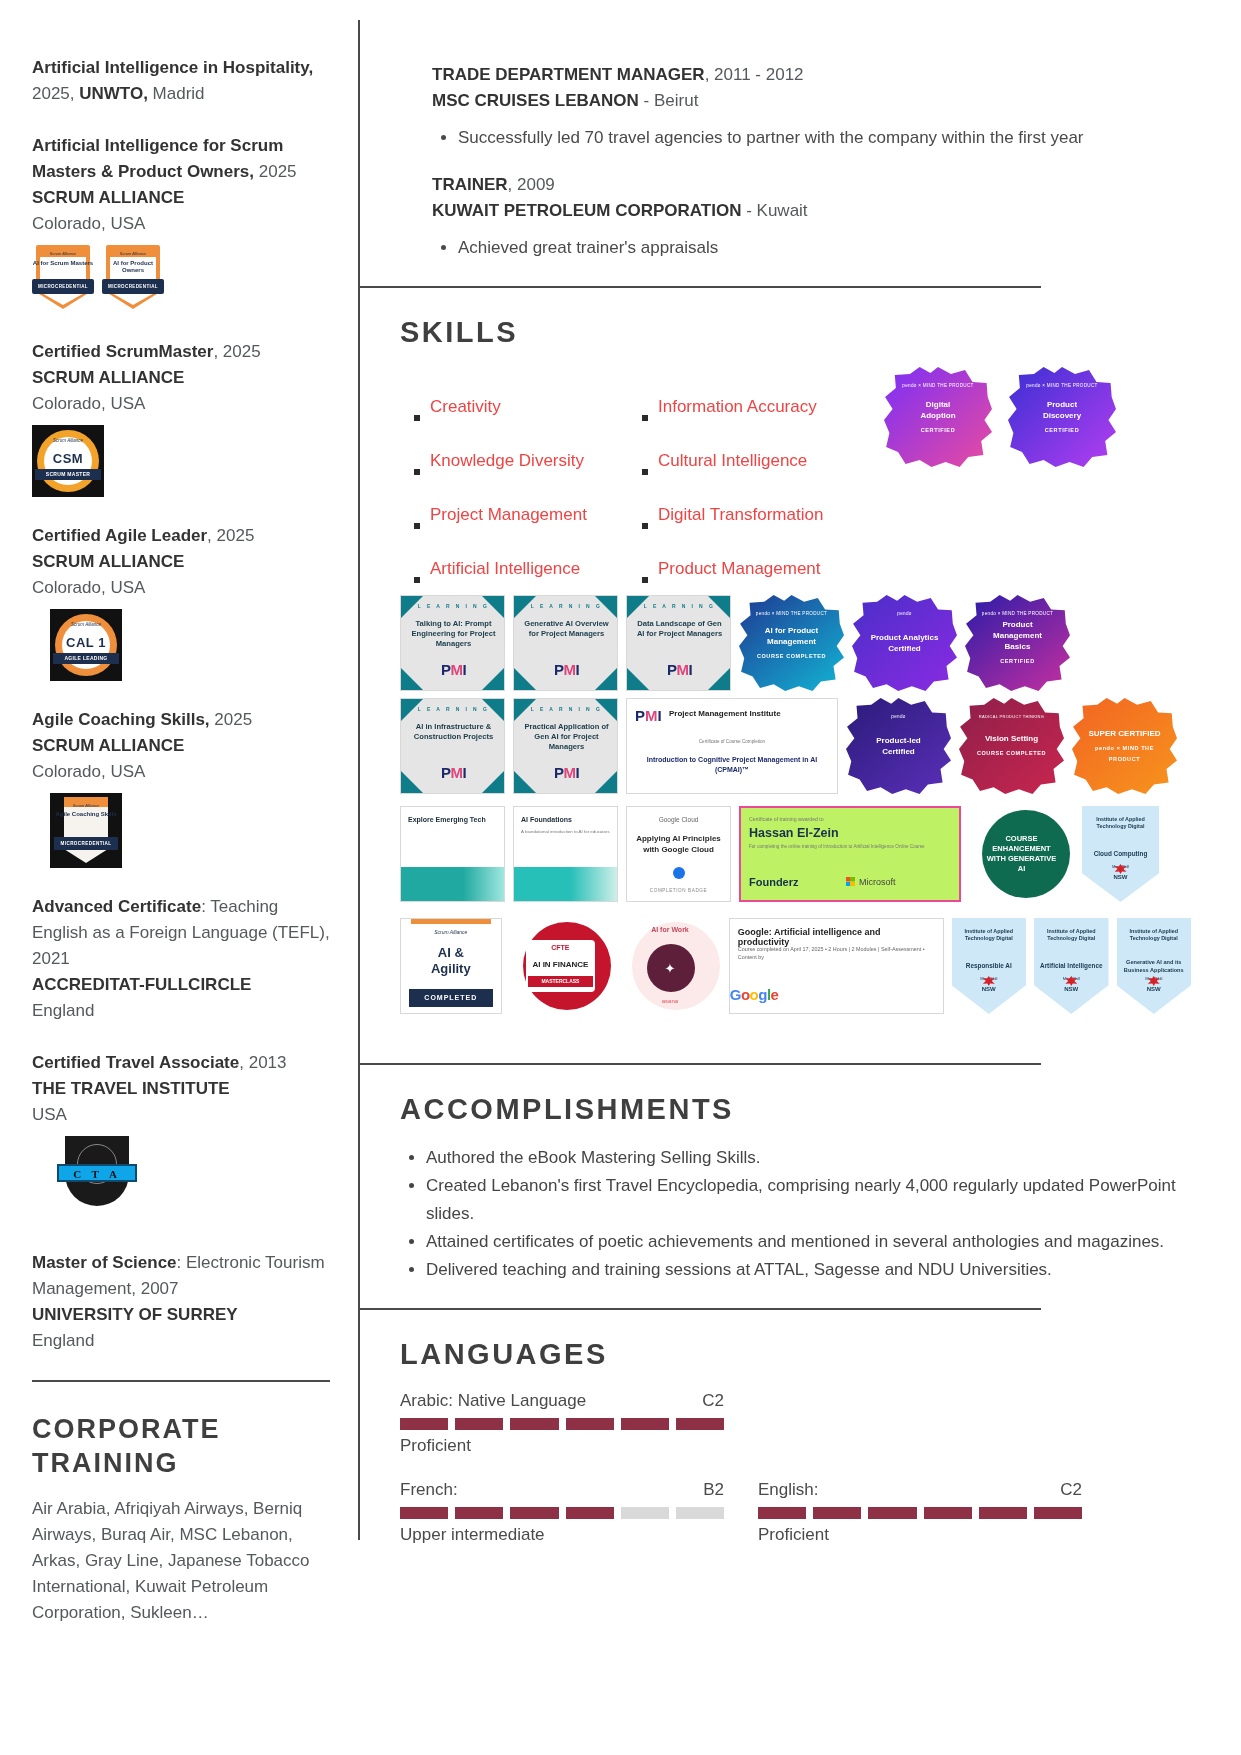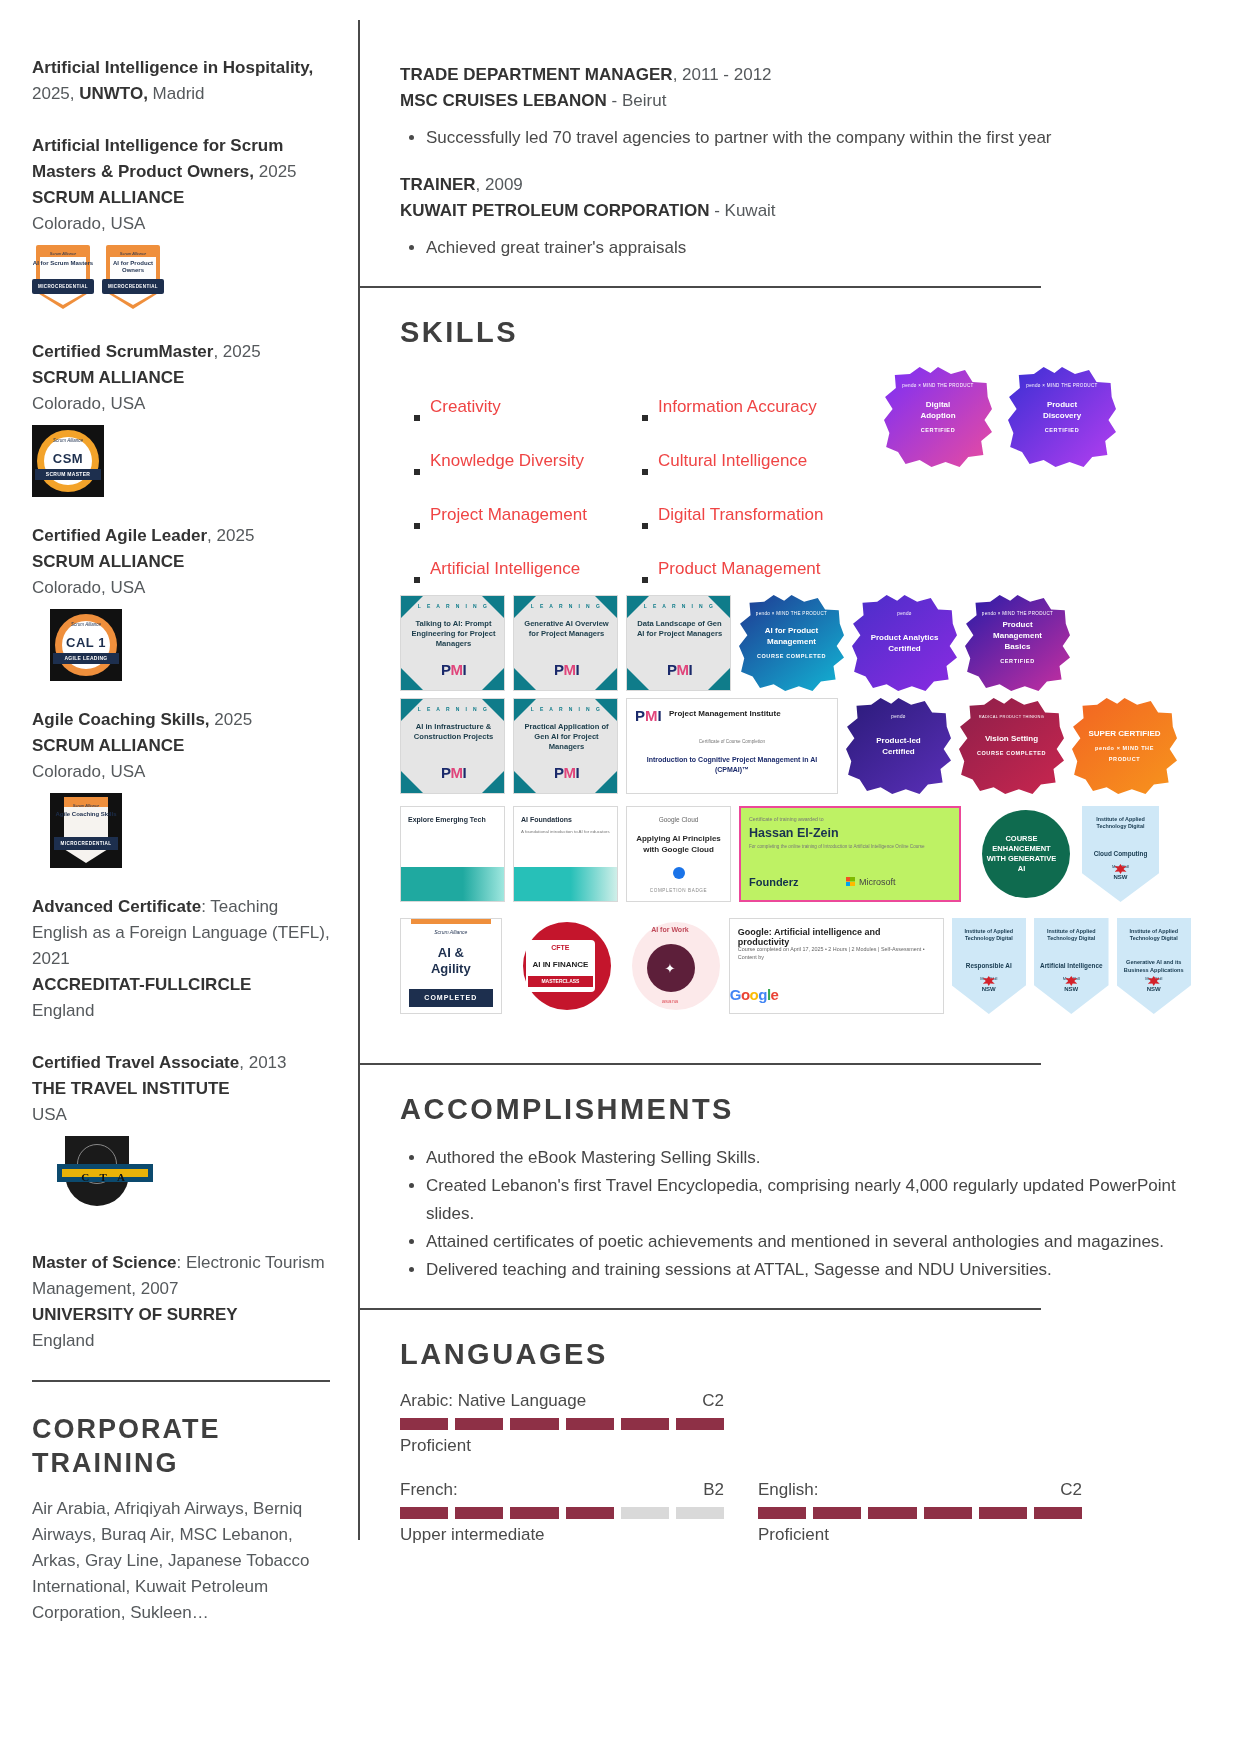--- a/index.html
+++ b/index.html
@@ -81,22 +81,22 @@
      text-align:center; line-height:13px; letter-spacing:0.4px;}
   .acs .pt { position:absolute; top:56px; left:14px; width:0; height:0;
      border-left:22px solid transparent; border-right:22px solid transparent;
      border-top:14px solid #f6f3ef;}
 
   .cta { width:80px; height:88px; position:relative; }
   .cta .shape { position:absolute; left:8px; top:0; width:64px; height:70px;
      background:#1a1a1a; border-radius:0 0 32px 32px; }
   .cta .globe { position:absolute; left:20px; top:8px; width:40px; height:40px;
      border-radius:50%; border:1px solid #888; }
-  .cta .band { position:absolute; left:0; top:28px; width:96px; height:18px;
-     background:#eab308; border:5px solid #0c4a6e; }
+  .cta .band { position:absolute; left:0; top:28px; width:80px; height:18px;
+     background:#0ea5e9; border:2px solid #0c4a6e; }
   .cta .band span { display:block; text-align:center; font-size:11px;
      font-weight:bold; letter-spacing:4px; line-height:16px; color:#111;
      font-family:"Liberation Serif", serif;}
 
   .divider {
     border:0; border-top:2px solid #4a4a4a;
     margin:22px 0 30px 0;
   }
   .sec-title {
     font-size:27px; font-weight:bold; letter-spacing:2px;
@@ -386,21 +386,21 @@
     </div>
 
     <hr class="divider">
 
     <div class="sec-title">CORPORATE TRAINING</div>
     <div class="ct-body">Air Arabia, Afriqiyah Airways, Berniq Airways, Buraq Air, MSC Lebanon, Arkas, Gray Line, Japanese Tobacco International, Kuwait Petroleum Corporation, Sukleen…</div>
   </div>
 
   <div class="right-col">
 
-    <div class="blockpad" style="padding-top:62px; padding-bottom:22px;">
+    <div class="blockpad" style="padding-top:62px; padding-bottom:22px;margin-left:32px;">
       <div>
         <div class="job-title">
           <span class="bold">TRADE DEPARTMENT MANAGER</span><span class="norm">, 2011 - 2012</span>
         </div>
         <div class="job-title">
           <span class="bold">MSC CRUISES LEBANON</span><span class="norm"> - Beirut</span>
         </div>
         <ul class="bullets">
           <li>Successfully led 70 travel agencies to partner with the company within the first year</li>
         </ul>

